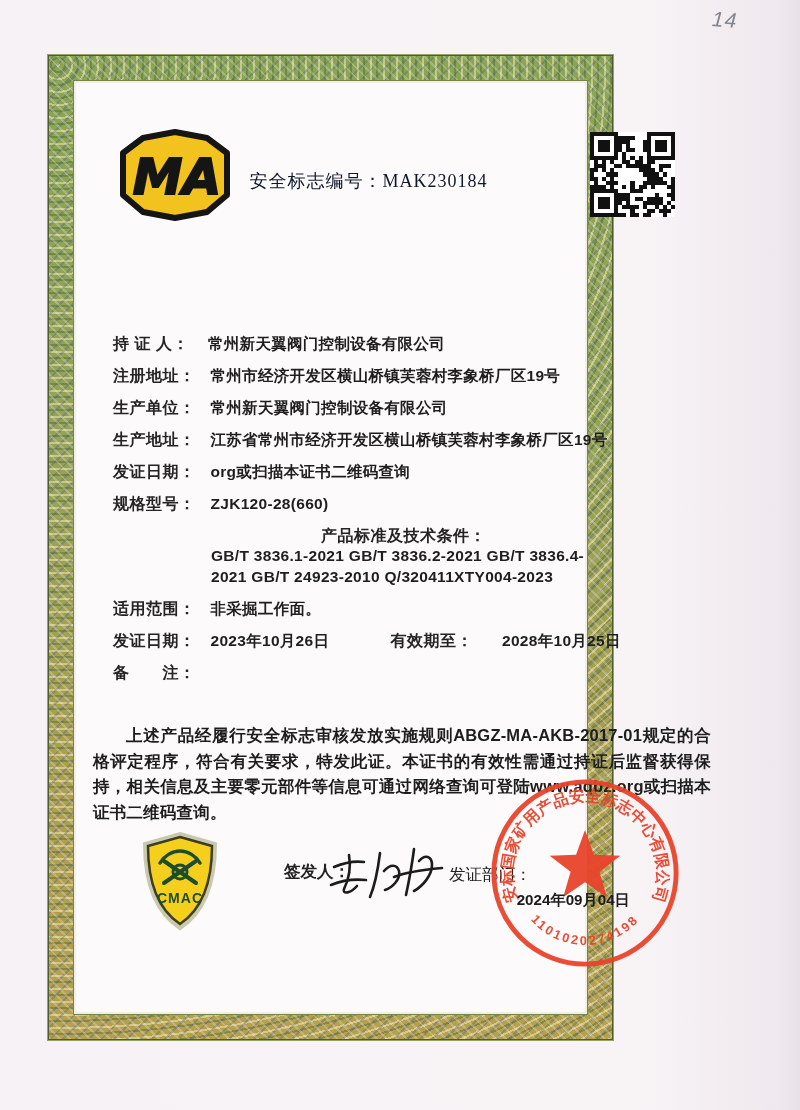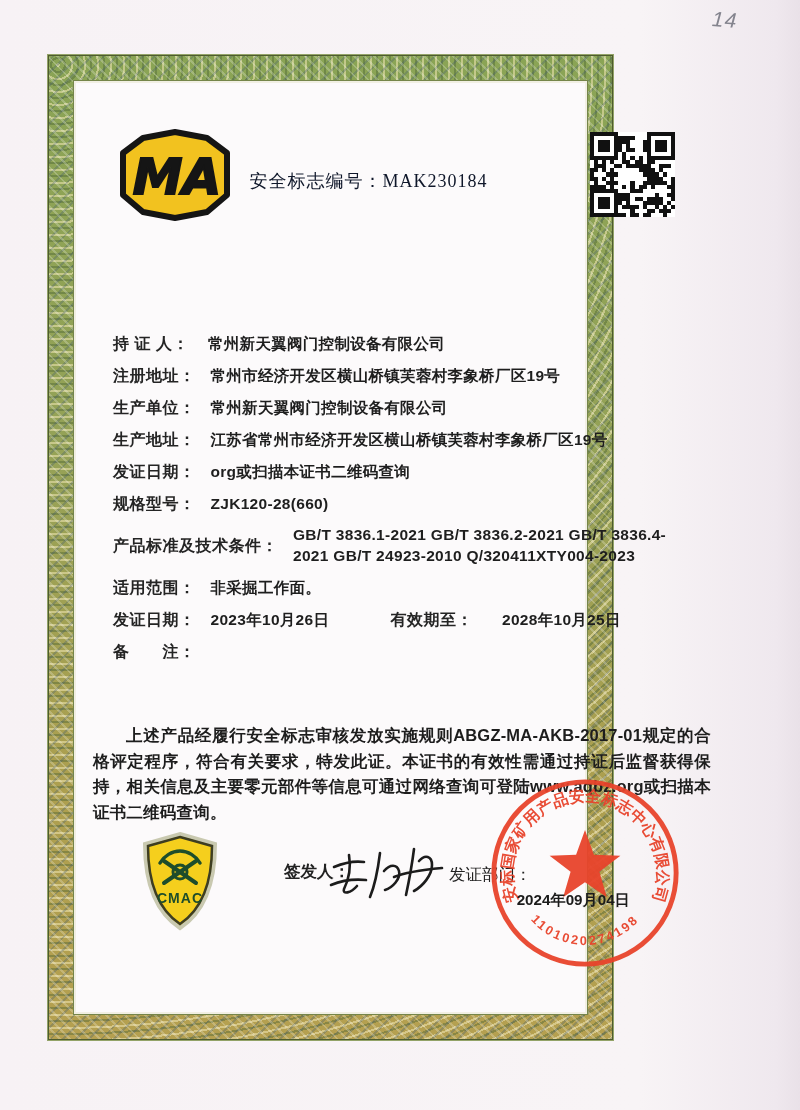--- a/index.html
+++ b/index.html
@@ -25,21 +25,21 @@
     font-family:Liberation Serif, serif;font-size:18px;letter-spacing:1px;color:#0f172a;}
   .qr{position:absolute;left:514px;top:49px;width:85px;height:85px;background:#fff;}
   .title{position:absolute;left:0;right:0;top:162px;text-align:center;font-size:36px;
     font-weight:700;letter-spacing:4px;color:#1a1a1a;}
   
   .fields{position:absolute;left:37px;top:250px;width:596px;}
   .frow{display:flex;align-items:flex-start;margin-bottom:11px;line-height:21px;}
   .flabel{flex:0 0 auto;min-width:80px;margin-right:15px;font-weight:700;font-size:16px;
     letter-spacing:.5px;white-space:nowrap;color:#242424;}
   .fvalue{font-weight:700;font-size:15.5px;color:#1e1e1e;letter-spacing:.3px;}
-  .frow.std{align-items:center;}
+  .frow.std{align-items:center;flex-direction:column;}
   .frow.std .fvalue{max-width:400px;line-height:20.5px;}
   .frow.dates .fvalue.issue{width:168px;}
   .frow.dates .flabel.valid{min-width:0;margin-left:12px;}
   .frow.remark{margin-top:2px;font-family:Liberation Serif, serif;}
   
   .statement{position:absolute;left:17px;top:640px;width:618px;font-size:16.5px;font-weight:700;
     line-height:25.5px;text-align:justify;text-indent:2em;color:#1d1d1d;letter-spacing:.2px;}
   
   .cmac{position:absolute;left:62px;top:748px;}
   .signer-label{position:absolute;left:208px;top:778px;font-weight:700;font-size:16.5px;}

